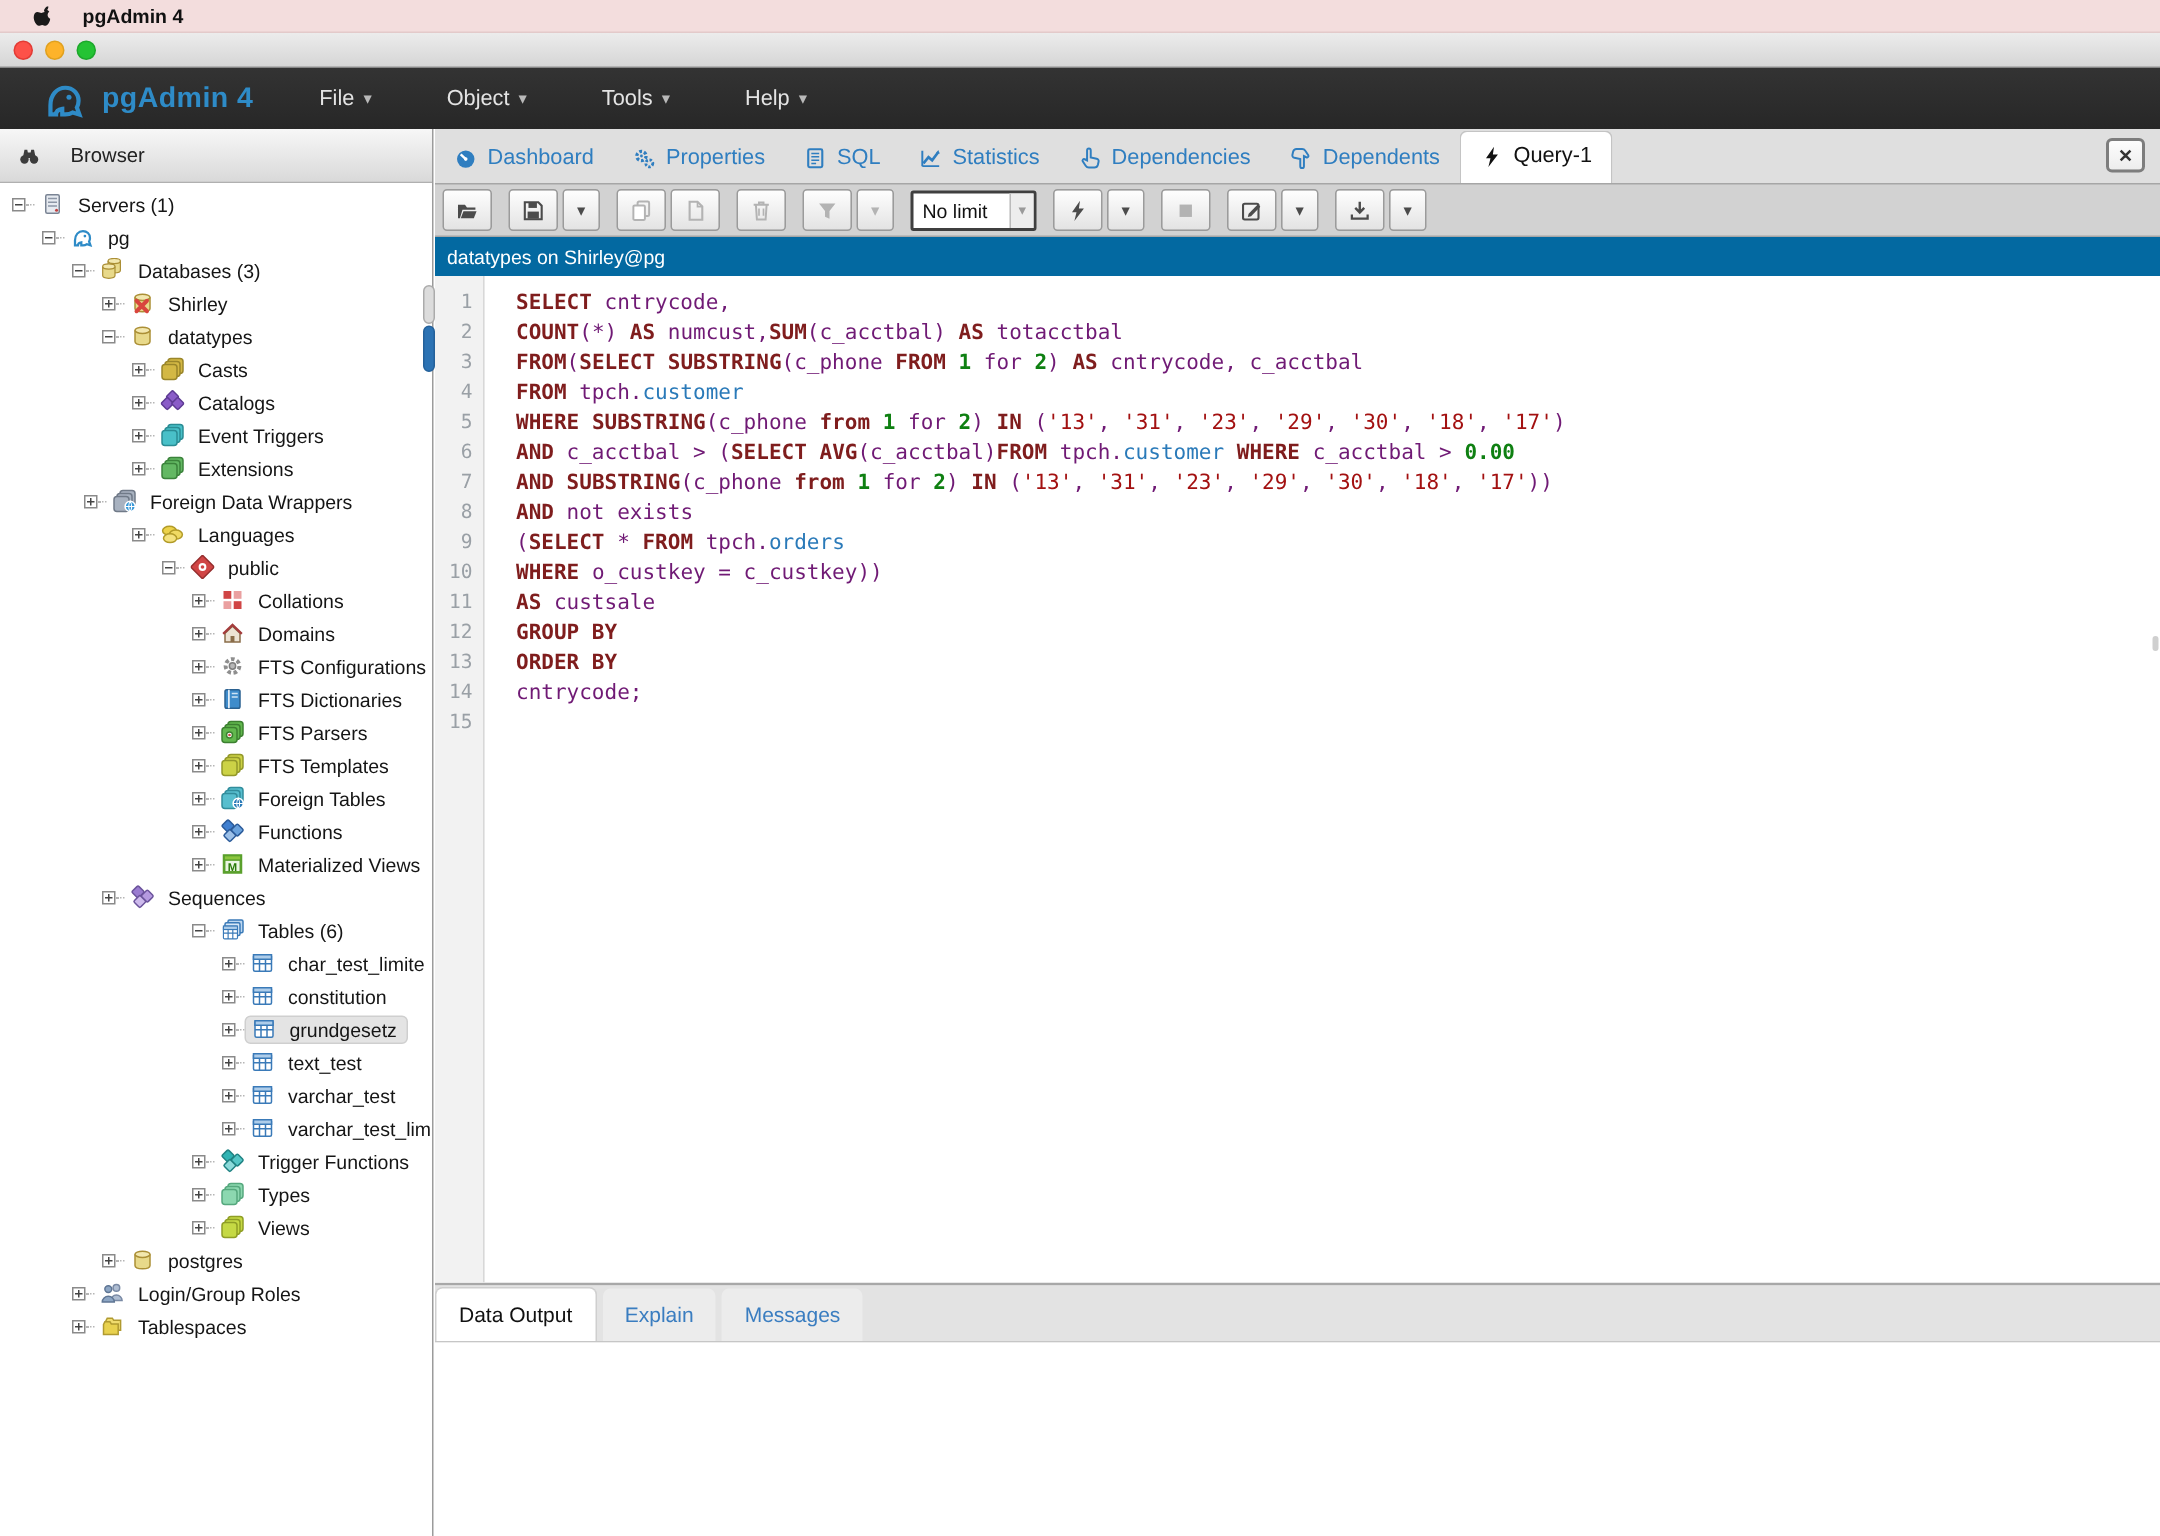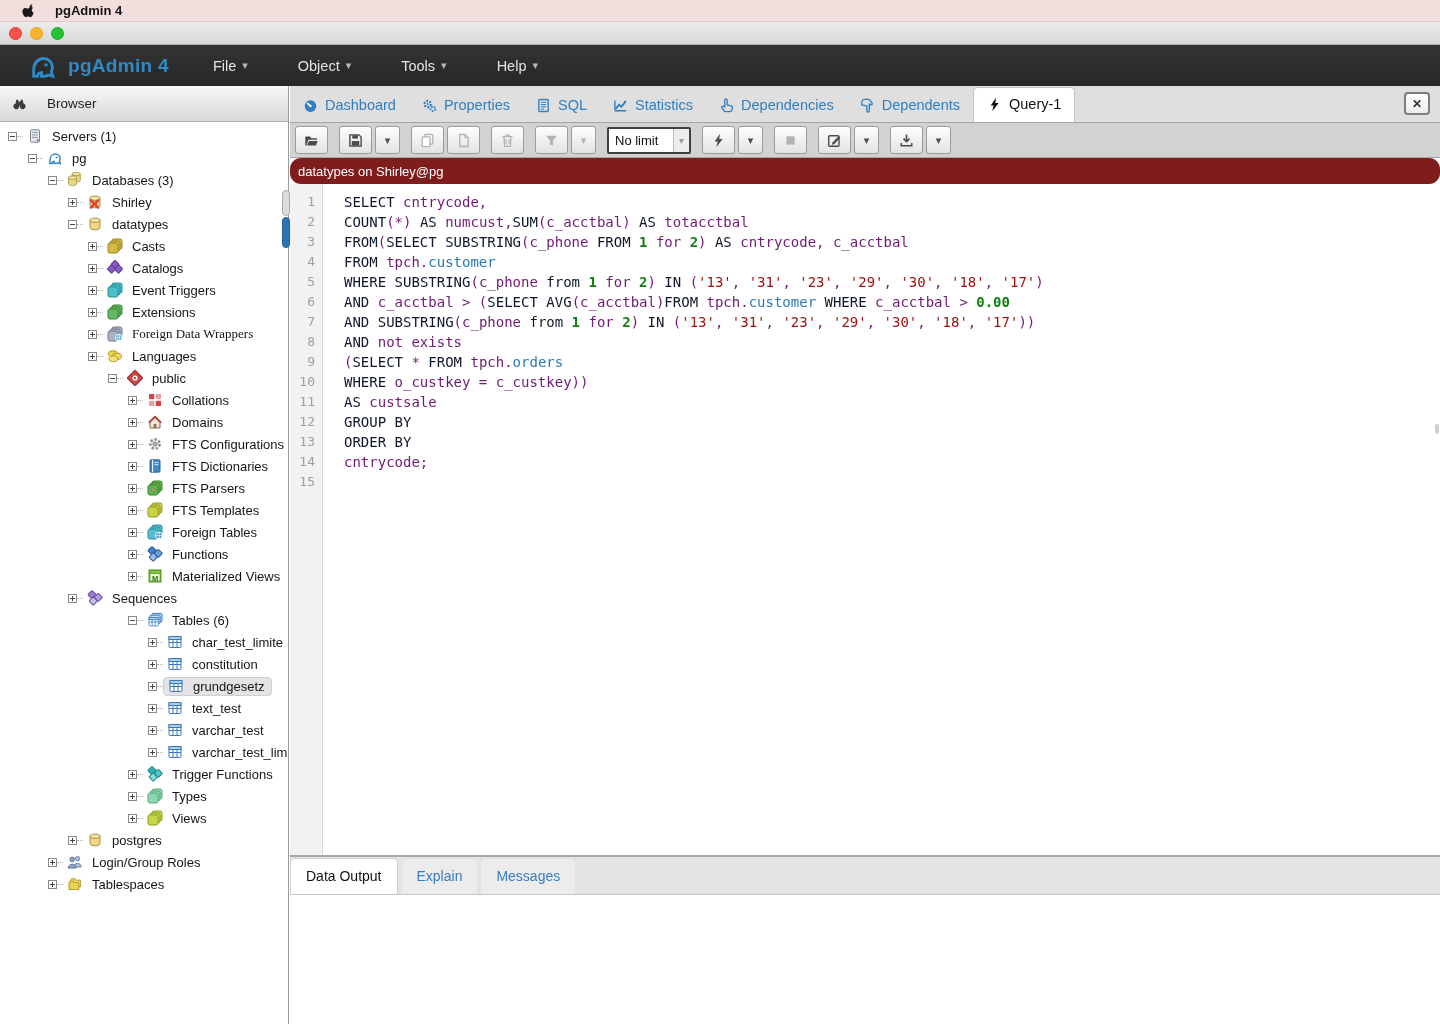--- a/index.html
+++ b/index.html
@@ -62,28 +62,28 @@
   .tbtn { width:33px; height:28px; border:1px solid #9b9b9b; border-radius:3px; background:linear-gradient(#fefefe,#e3e3e3); display:flex; align-items:center; justify-content:center; color:#4b4b4b; margin-right:3px; }
   .tbtn:last-child { margin-right:0; }
   .tbtn.narrow { width:25px; }
   .tbtn.disabled { color:#b3b3b3; }
   .tbtn svg { width:15px; height:15px; }
   .tbtn .caret-glyph { font-size:11px; }
   #limit-box { width:84px; height:27px; border:2px solid #3f3f3f; border-radius:2px; background:#fff; display:flex; align-items:center; }
   #limit-box .lval { flex:1; font-size:13px; color:#111; padding-left:6px; }
   #limit-box .lcaret { width:16px; height:100%; background:#ededed; border-left:1px solid #bbb; color:#9a9a9a; font-size:10px; display:flex; align-items:center; justify-content:center; }
 
-  #connbar { height:26px; background:#7f1d1d; color:#fff; font-size:13px; display:flex; align-items:center; padding-left:8px; flex:0 0 26px;border-radius:11px; }
+  #connbar { height:26px; background:#0369a1; color:#fff; font-size:13px; display:flex; align-items:center; padding-left:8px; flex:0 0 26px; }
 
   #editor { flex:0 0 671px; position:relative; background:#fff; display:flex; overflow:hidden; }
   #gutter { width:33px; background:#f2f2f2; border-right:1px solid #d8d8d8; padding-top:8px; }
   .lnum { height:20px; line-height:20px; font-family:"DejaVu Sans Mono", monospace; font-size:13px; color:#9aa0a6; text-align:right; padding-right:7px; }
   #code { flex:1; padding:8px 0 0 21px; font-family:"DejaVu Sans Mono", monospace; font-size:14px; }
   .cline { height:20px; line-height:20px; white-space:pre; }
-  .tk-kw { color:#0f172a; font-weight:normal; }
+  .tk-kw { color:#7f1d1d; font-weight:bold; }
   .tk-num { color:#0f8012; font-weight:bold; }
   .tk-str { color:#a31111; }
   .tk-attr { color:#2a7ab9; }
   .tk-plain { color:#701a75; }
   #ed-scroll { position:absolute; right:1px; top:240px; width:4px; height:10px; background:#cfcfcf; border-radius:2px; }
 
   #bottom { flex:1; display:flex; flex-direction:column; border-top:2px solid #a8a8a8; }
   #bottom-tabs { height:38px; background:#e3e3e3; display:flex; align-items:flex-end; padding-left:0; border-bottom:1px solid #c6c6c6; flex:0 0 38px; }
   .btab { font-size:14px; color:#3a7dc0; padding:9px 15px 10px 15px; border-radius:5px 5px 0 0; background:#ececec; margin-right:4px; }
   .btab.active { background:#fff; color:#111; border:1px solid #cfcfcf; border-bottom:none; }
@@ -271,21 +271,21 @@
             <span class="ticon">
               <svg viewBox="0 0 16 16" width="100%" height="100%" xmlns="http://www.w3.org/2000/svg">
                 <rect x="5" y="1" width="10" height="10" rx="2" fill="#63b863" stroke="#3b833b"></rect>
                 <rect x="3" y="3" width="10" height="10" rx="2" fill="#63b863" stroke="#3b833b"></rect>
                 <rect x="1" y="5" width="10" height="10" rx="2" fill="#63b863" stroke="#3b833b"></rect>
               </svg>
             </span>
             <span class="tlabel">Extensions</span>
           </span>
         </div>
-        <div class="trow" style="padding-left: 88px; font-family: Liberation Serif, serif;">
+        <div class="trow" style="padding-left: 56px;">
           <span class="exp plus"></span>
           <span class="stub"></span>
           <span class="tlabel-wrap">
             <span class="ticon">
               <svg viewBox="0 0 16 16" width="100%" height="100%" xmlns="http://www.w3.org/2000/svg">
                 <rect x="5" y="1" width="10" height="10" rx="2" fill="#a8b2c0" stroke="#707a88"></rect>
                 <rect x="3" y="3" width="10" height="10" rx="2" fill="#a8b2c0" stroke="#707a88"></rect>
                 <rect x="1" y="5" width="10" height="10" rx="2" fill="#a8b2c0" stroke="#707a88"></rect>
                 <circle cx="11.8" cy="11.6" r="3.4" fill="#3a9ad9" stroke="#fff"></circle>
                 <path d="M8.4 11.6h6.8M11.8 8.2c1.3 1.9 1.3 4.9 0 6.8-1.3-1.9-1.3-4.9 0-6.8z" stroke="#fff" fill="none" stroke-width=".7"></path>

